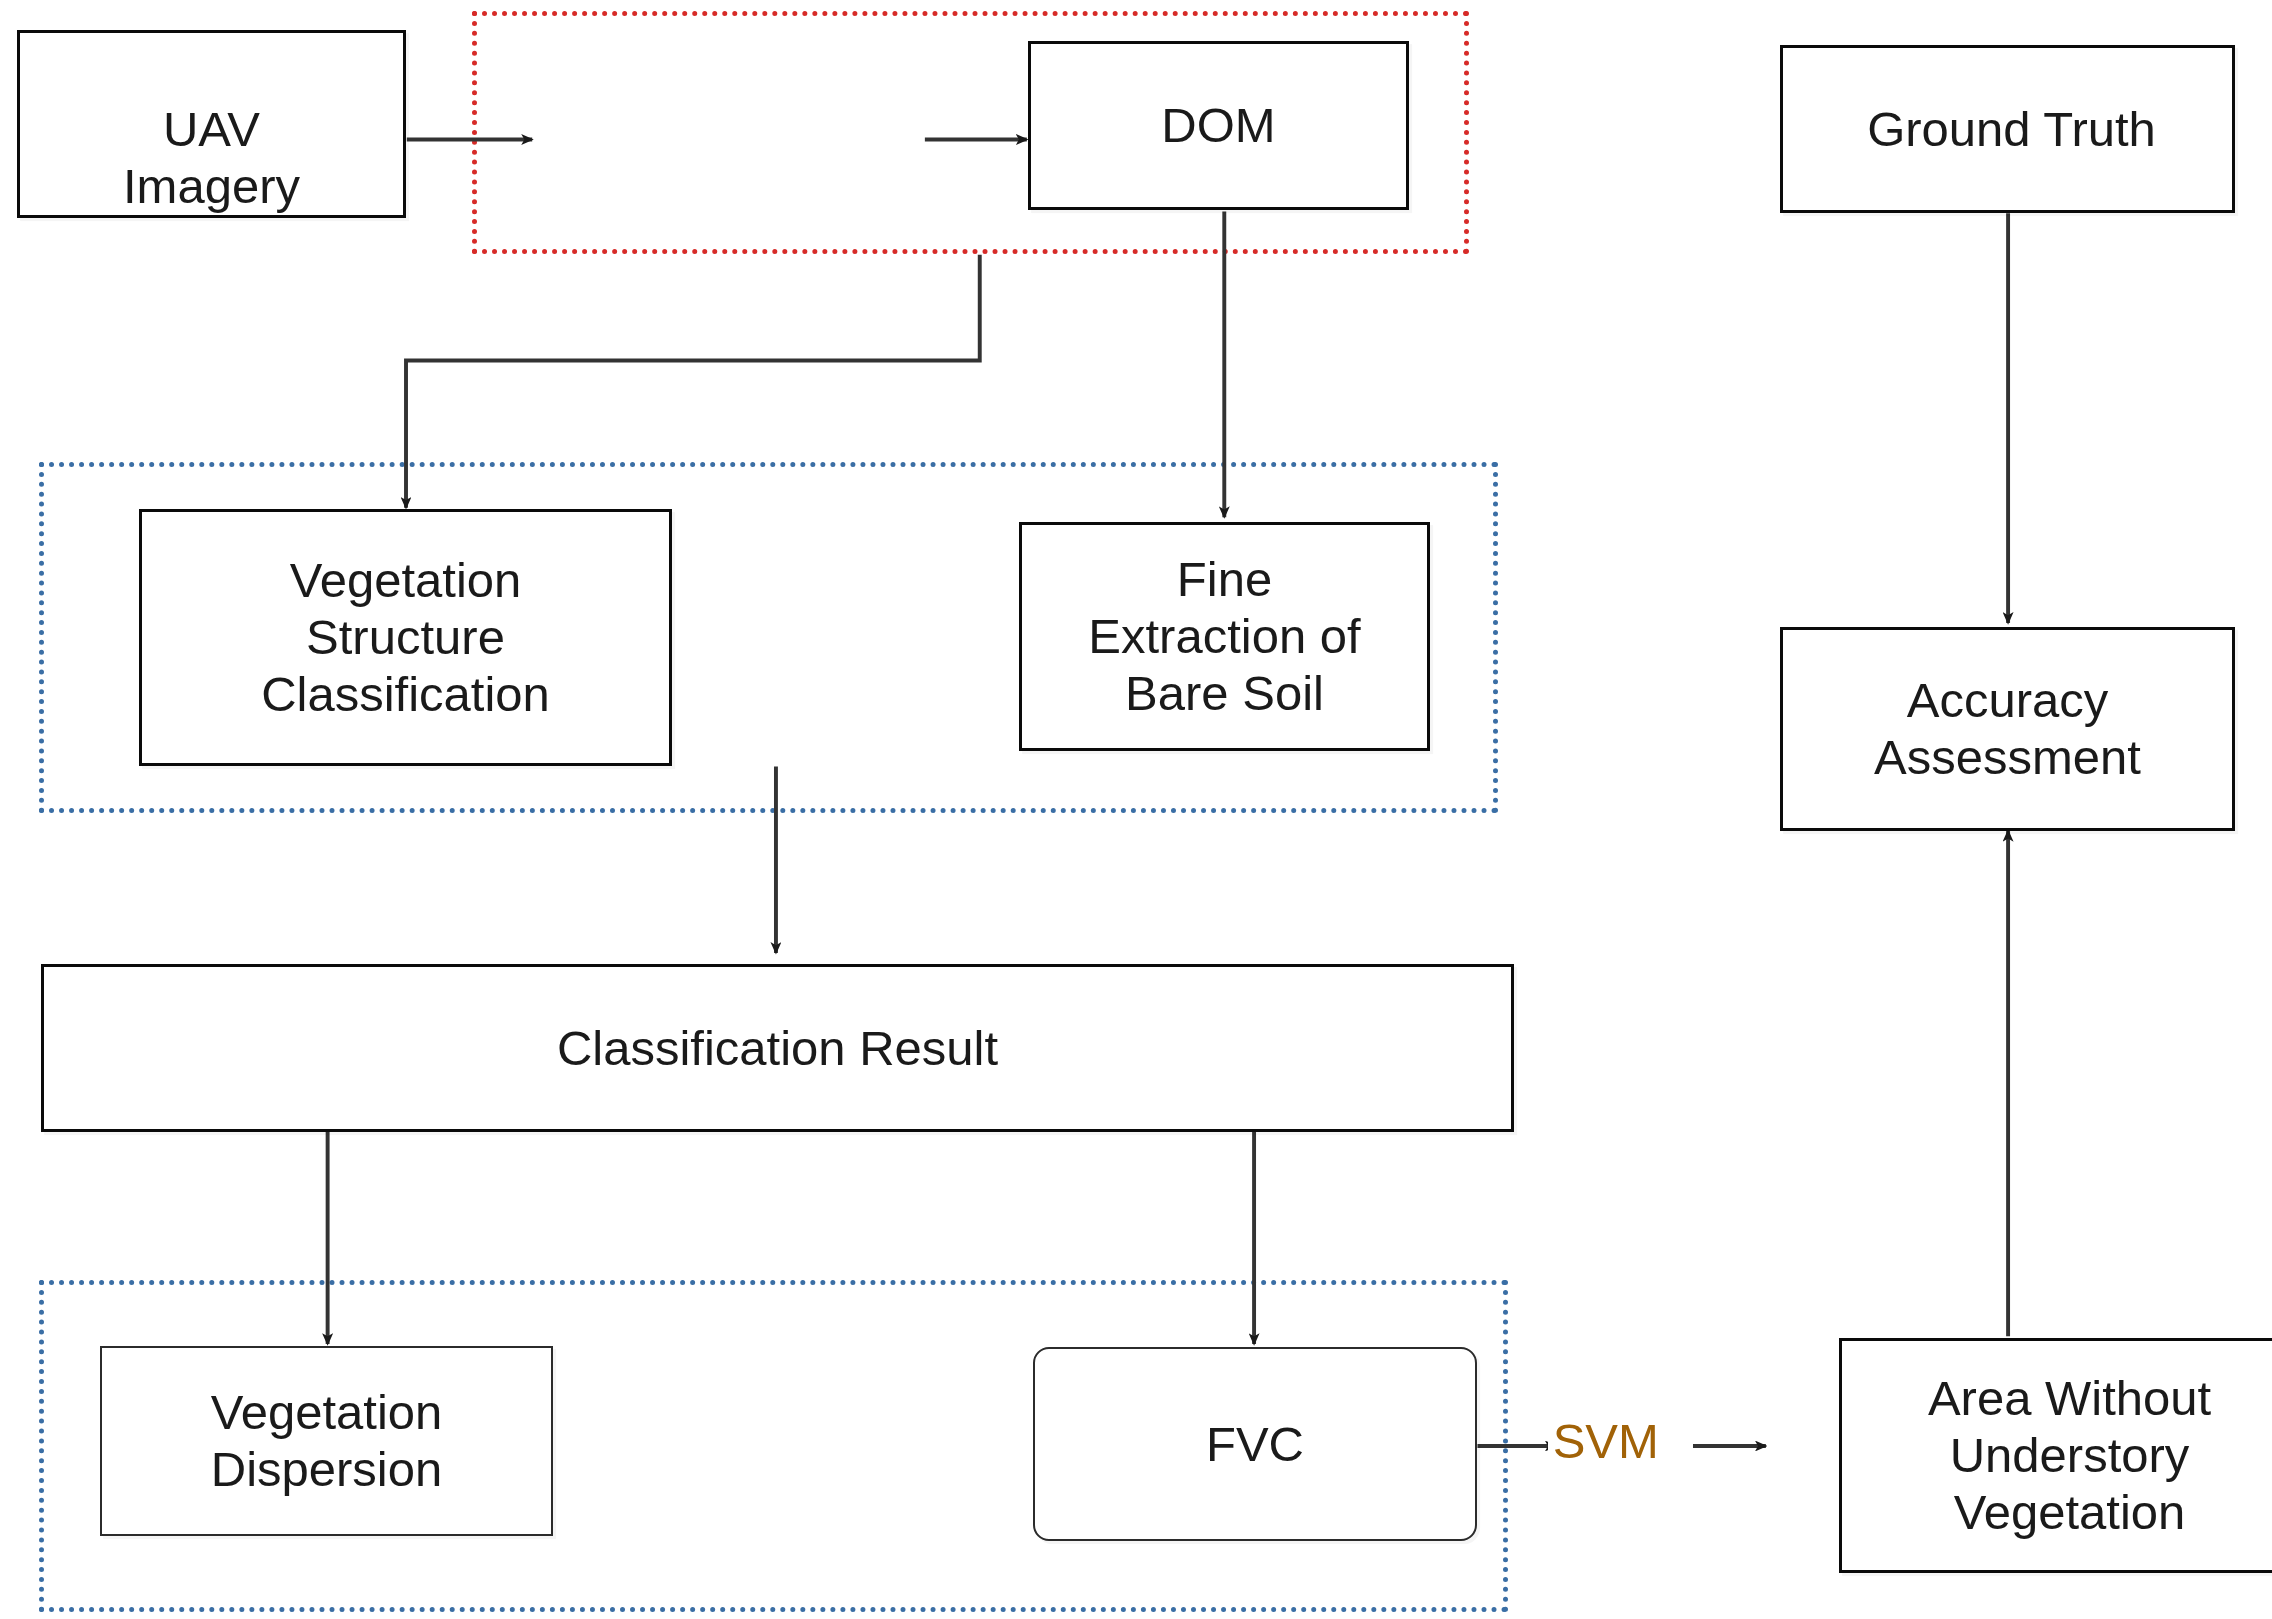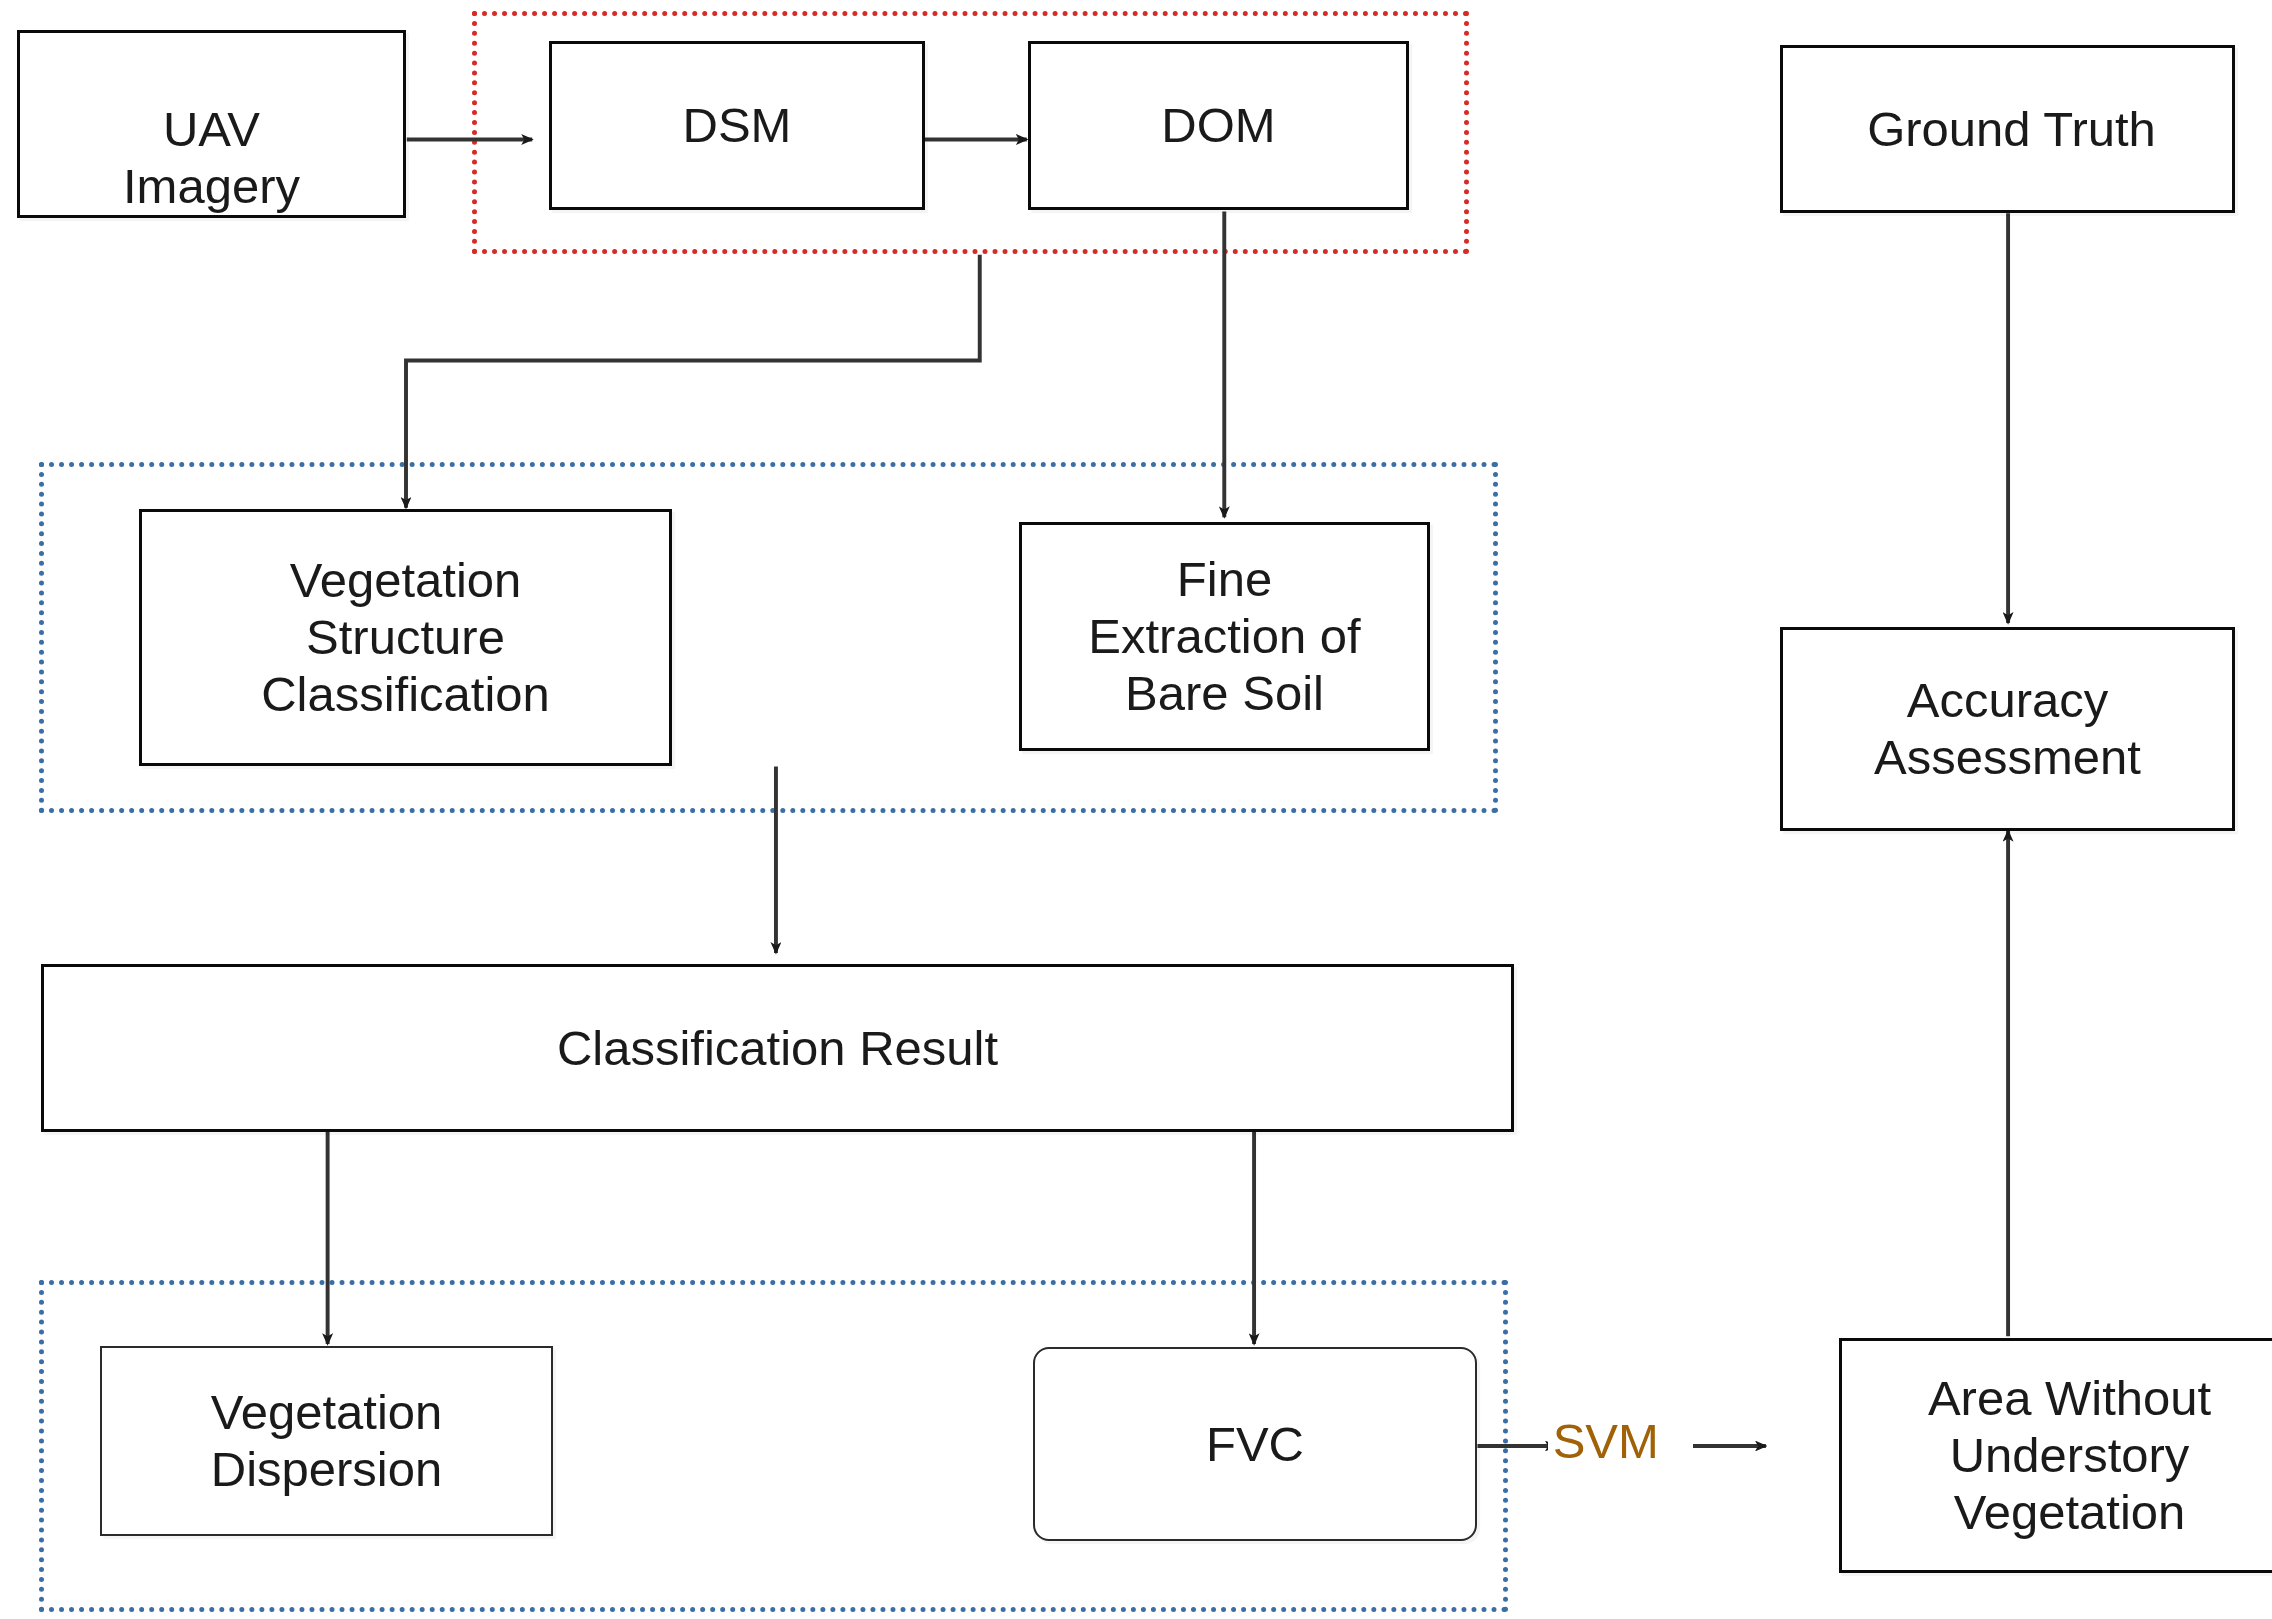--- a/index.html
+++ b/index.html
@@ -110,23 +110,20 @@
 
       <path d="M2562,1705 L2562,1060"></path>
     </g>
   </svg>
 
   <div class="node" style="left:17px; top:30px; width:389px; height:188px;align-items:flex-end;">
     <span class="node-label">UAV
 Imagery</span>
   </div>
 
-  <div class="node" style="left:549px; top:41px; width:376px; height:169px;">
-    <span class="node-label">DSM</span>
-  </div>
 
   <div class="node" style="left:1028px; top:41px; width:381px; height:169px;align-items:center;">
     <span class="node-label">DOM</span>
   </div>
 
   <div class="node" style="left:1780px; top:45px; width:455px; height:168px;padding-left:8px;">
     <span class="node-label">Ground Truth</span>
   </div>
 
   <div class="node" style="left:139px; top:509px; width:533px; height:257px;">

